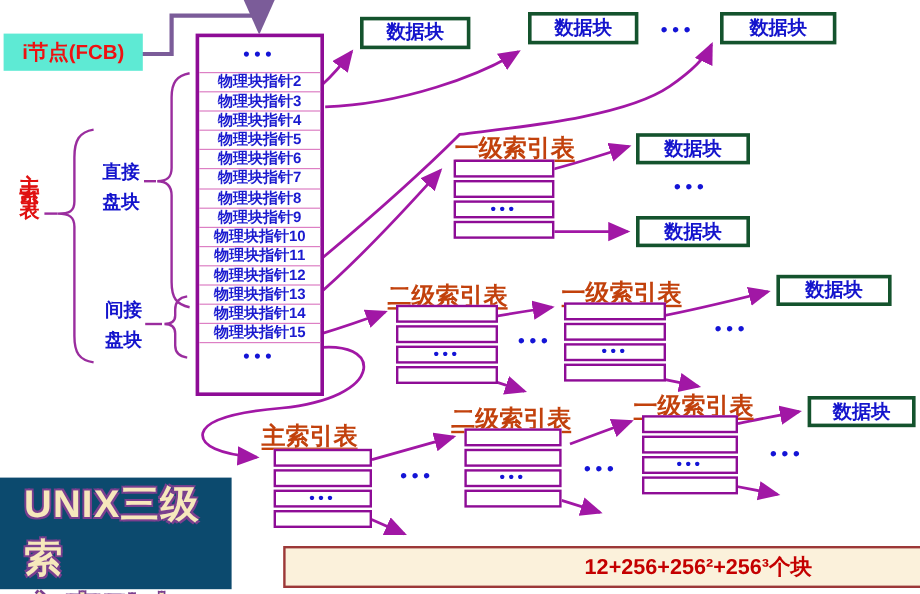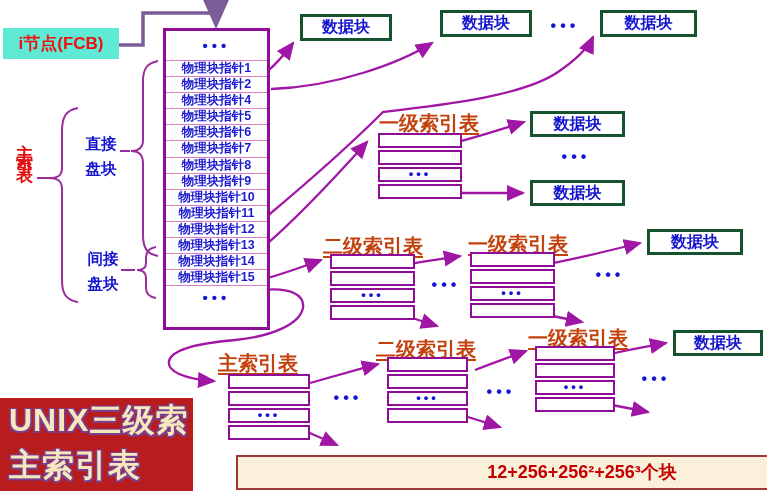--- a/index.html
+++ b/index.html
@@ -50,22 +50,22 @@
     height:11px;border:2.5px solid #8E0C96;background:#fff;text-align:center;
     color:#1414D6;font-weight:bold;font-size:13px;line-height:10px;letter-spacing:3px;
   }
   .idxlabel{
     color:#c2410c;font-weight:bold;font-size:20px;z-index:2;white-space:nowrap;
     text-decoration:underline;text-underline-offset:3px;
   }
   .freedots{z-index:2;font-size:16px;}
   
   .title{
-    left:0;top:398px;width:193px;height:93px;background:#b91c1c;z-index:2;
-    color:#F6E8BC;font-weight:bold;font-size:32px;line-height:45px;padding-left:9px;
+    left:0;top:398px;width:193px;height:93px;background:#0c4a6e;z-index:2;
+    color:#F6E8BC;font-weight:bold;font-size:32px;line-height:45px;padding-left:20px;
     letter-spacing:1px;box-sizing:border-box;
     text-shadow:-1.5px -1.5px 0 #7B3F8F,1.5px -1.5px 0 #7B3F8F,-1.5px 1.5px 0 #7B3F8F,1.5px 1.5px 0 #7B3F8F;
   }
   
   .formula{
     left:236px;top:455px;width:408px;height:31px;background:#FBF1DB;border:2.5px solid #9C3838;
     color:#C40000;font-weight:bold;font-size:18px;line-height:31px;text-align:center;
     padding-left:140px;box-sizing:content-box;z-index:2;
   }
 </style>
@@ -120,22 +120,22 @@
   </svg>
 
   <div class="abs fcb">i节点(FCB)</div>
   <div class="abs mainlabel">主索引表</div>
   <div class="abs sidelabel direct">直接盘块</div>
   <div class="abs sidelabel indirect">间接盘块</div>
 
   <div class="abs maintable">
     <div class="mt-dots dots">•••</div>
     <div id="prows">
-        <div class="prow">物理块指针1</div>
         <div class="prow">物理块指针2</div>
+        <div class="prow">物理块指针3</div>
         <div class="prow">物理块指针4</div>
         <div class="prow">物理块指针5</div>
         <div class="prow">物理块指针6</div>
         <div class="prow">物理块指针7</div>
         <div class="prow">物理块指针8</div>
         <div class="prow">物理块指针9</div>
         <div class="prow">物理块指针10</div>
         <div class="prow">物理块指针11</div>
         <div class="prow">物理块指针12</div>
         <div class="prow">物理块指针13</div>

